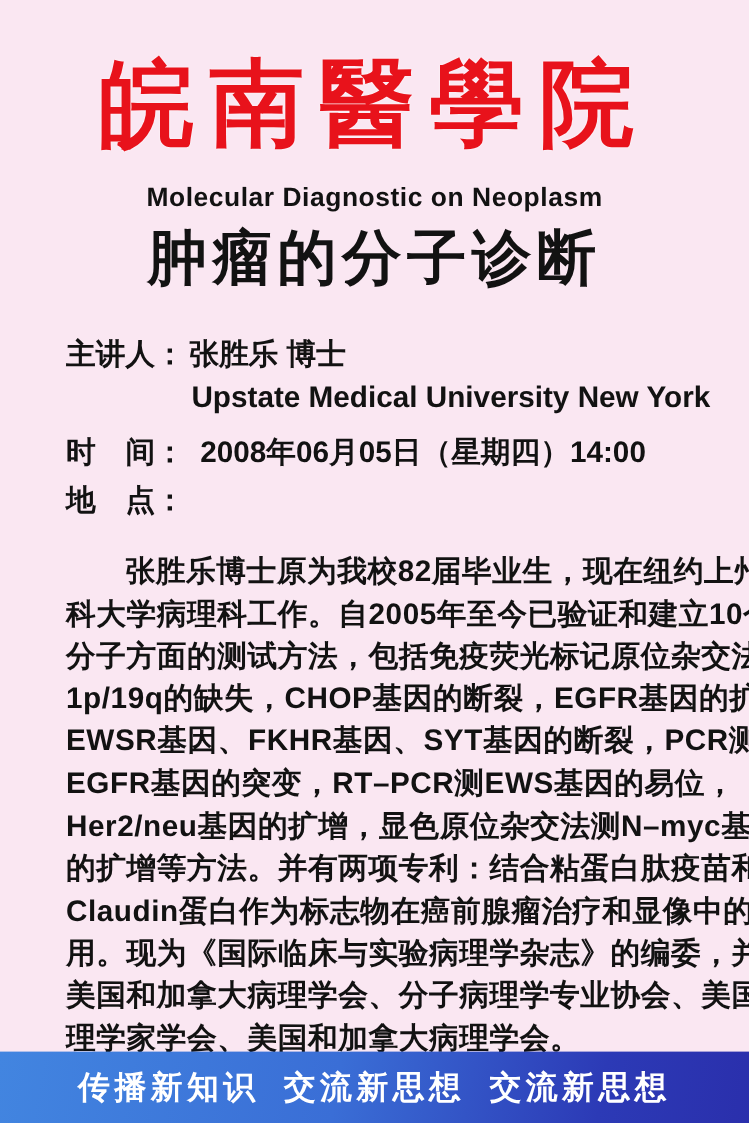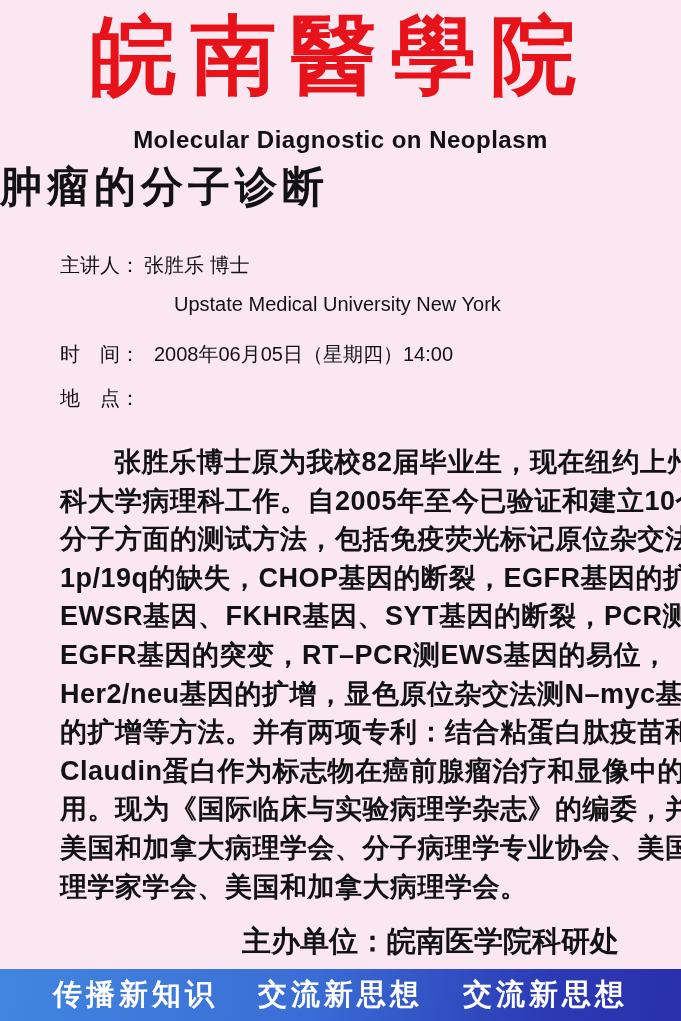--- a/index.html
+++ b/index.html
@@ -19,50 +19,51 @@
   .poster{
     position:relative;
     width:681px;
     height:1021px;
     background:var(--bg);
     color:var(--ink);
     overflow:hidden;
   }
   
   .college-title{
+    margin-top:40px;
     text-align:center;
     font-family:"DejaVu Serif","Liberation Serif",serif;
     font-weight:bold;
     font-size:86px;
     line-height:110px;
     letter-spacing:14px;
     color:var(--red);
     text-shadow:0 0 2px rgba(255,255,255,.9);
     white-space:nowrap;
   }
   .title-en{
     margin-top:16px;
     text-align:center;
     font-size:24px;
     font-weight:bold;
     letter-spacing:.5px;
     white-space:nowrap;
   }
   .title-zh{
     margin-top:5px;
-    text-align:left;
-    font-size:42px;
+    text-align:center;
+    font-size:54px;
     font-weight:bold;
     letter-spacing:5px;
     white-space:nowrap;
   }
   .info{
     margin:34px 40px 0 60px;
-    font-size:20px;
-    font-weight:normal;
+    font-size:27px;
+    font-weight:bold;
   }
   .info-row{
     display:flex;
     align-items:baseline;
     line-height:33px;
     margin-bottom:11px;
     white-space:nowrap;
   }
   .info-label{flex:0 0 auto;}
   .info-value{margin-left:4px;}
@@ -85,26 +86,26 @@
     margin:16px 62px 0 0;
     text-align:right;
     font-size:29px;
     font-weight:bold;
     white-space:nowrap;
   }
   .slogan-bar{
     position:absolute;
     left:0;bottom:0;
     width:100%;
-    height:52px;
+    height:65px;
     background:linear-gradient(100deg,var(--bar-a) 0%,#3A6ED6 45%,#2C3AB6 80%,var(--bar-b) 100%);
     display:flex;
     justify-content:center;
     align-items:center;
-    gap:40px;
+    gap:22px;
     color:#fff;
     font-size:29px;
     font-weight:bold;
     letter-spacing:4px;
     white-space:nowrap;
     margin-top:48px;
   }
 </style>
 </head>
 <body>

